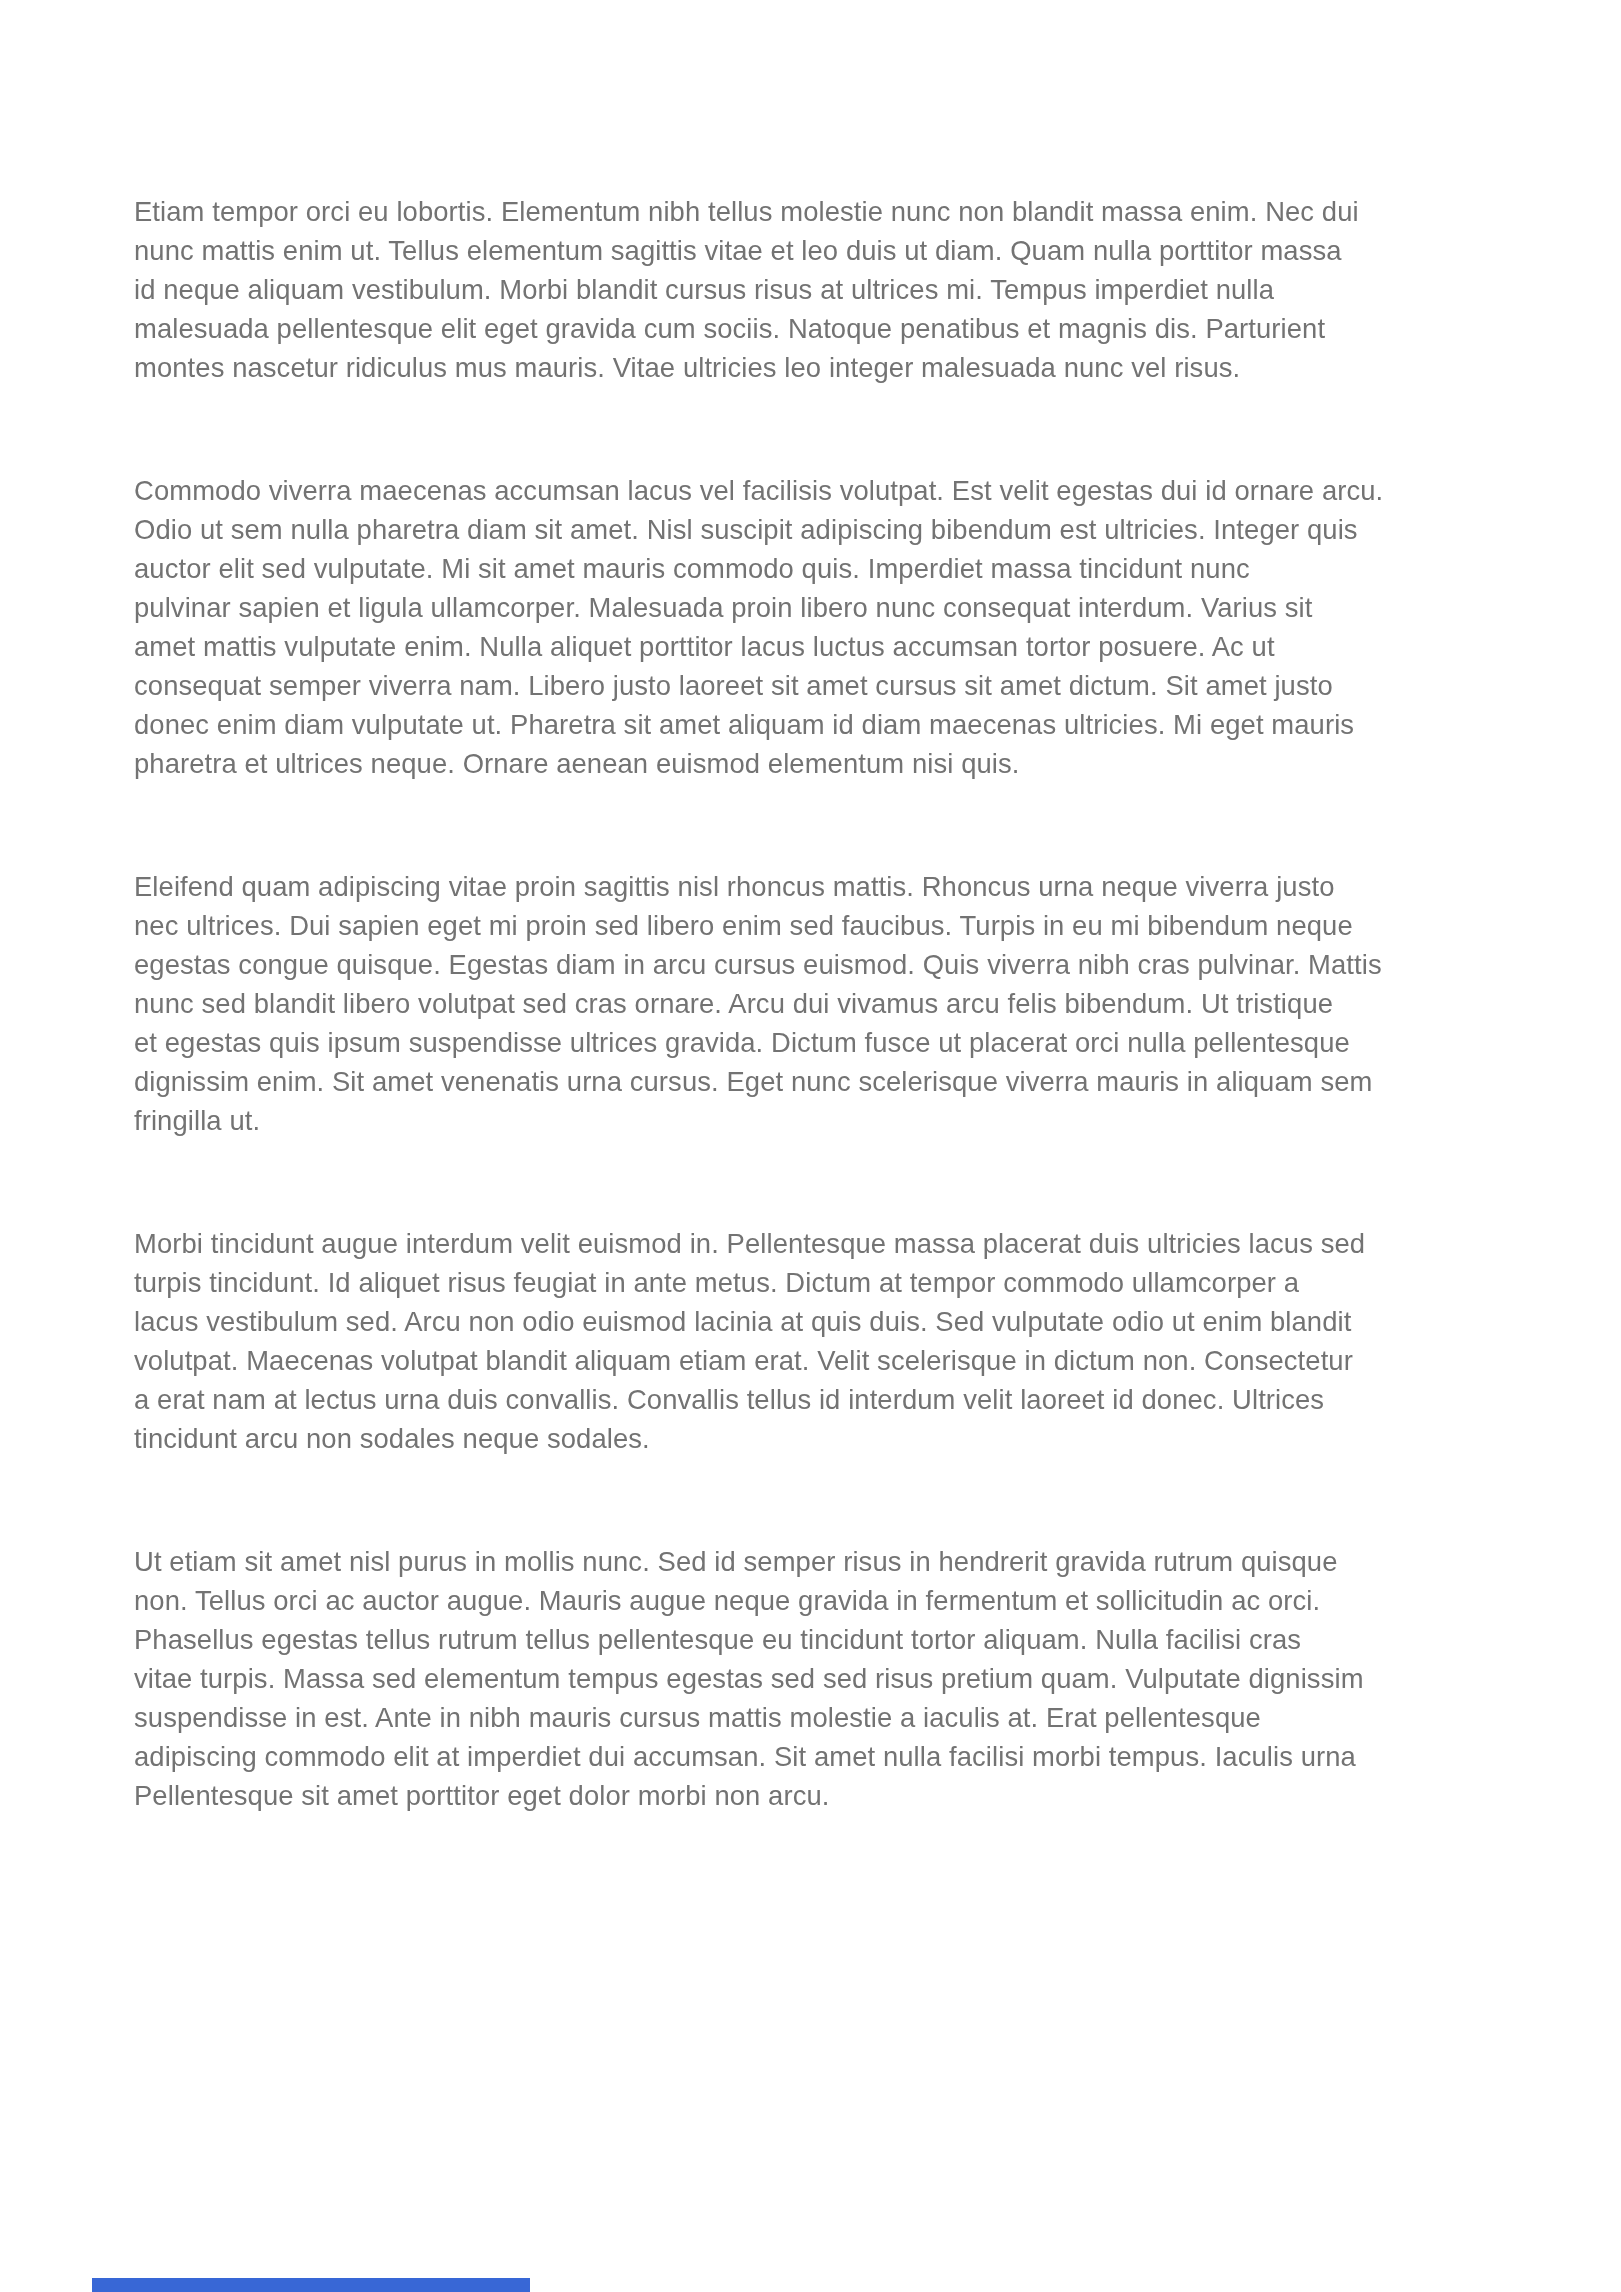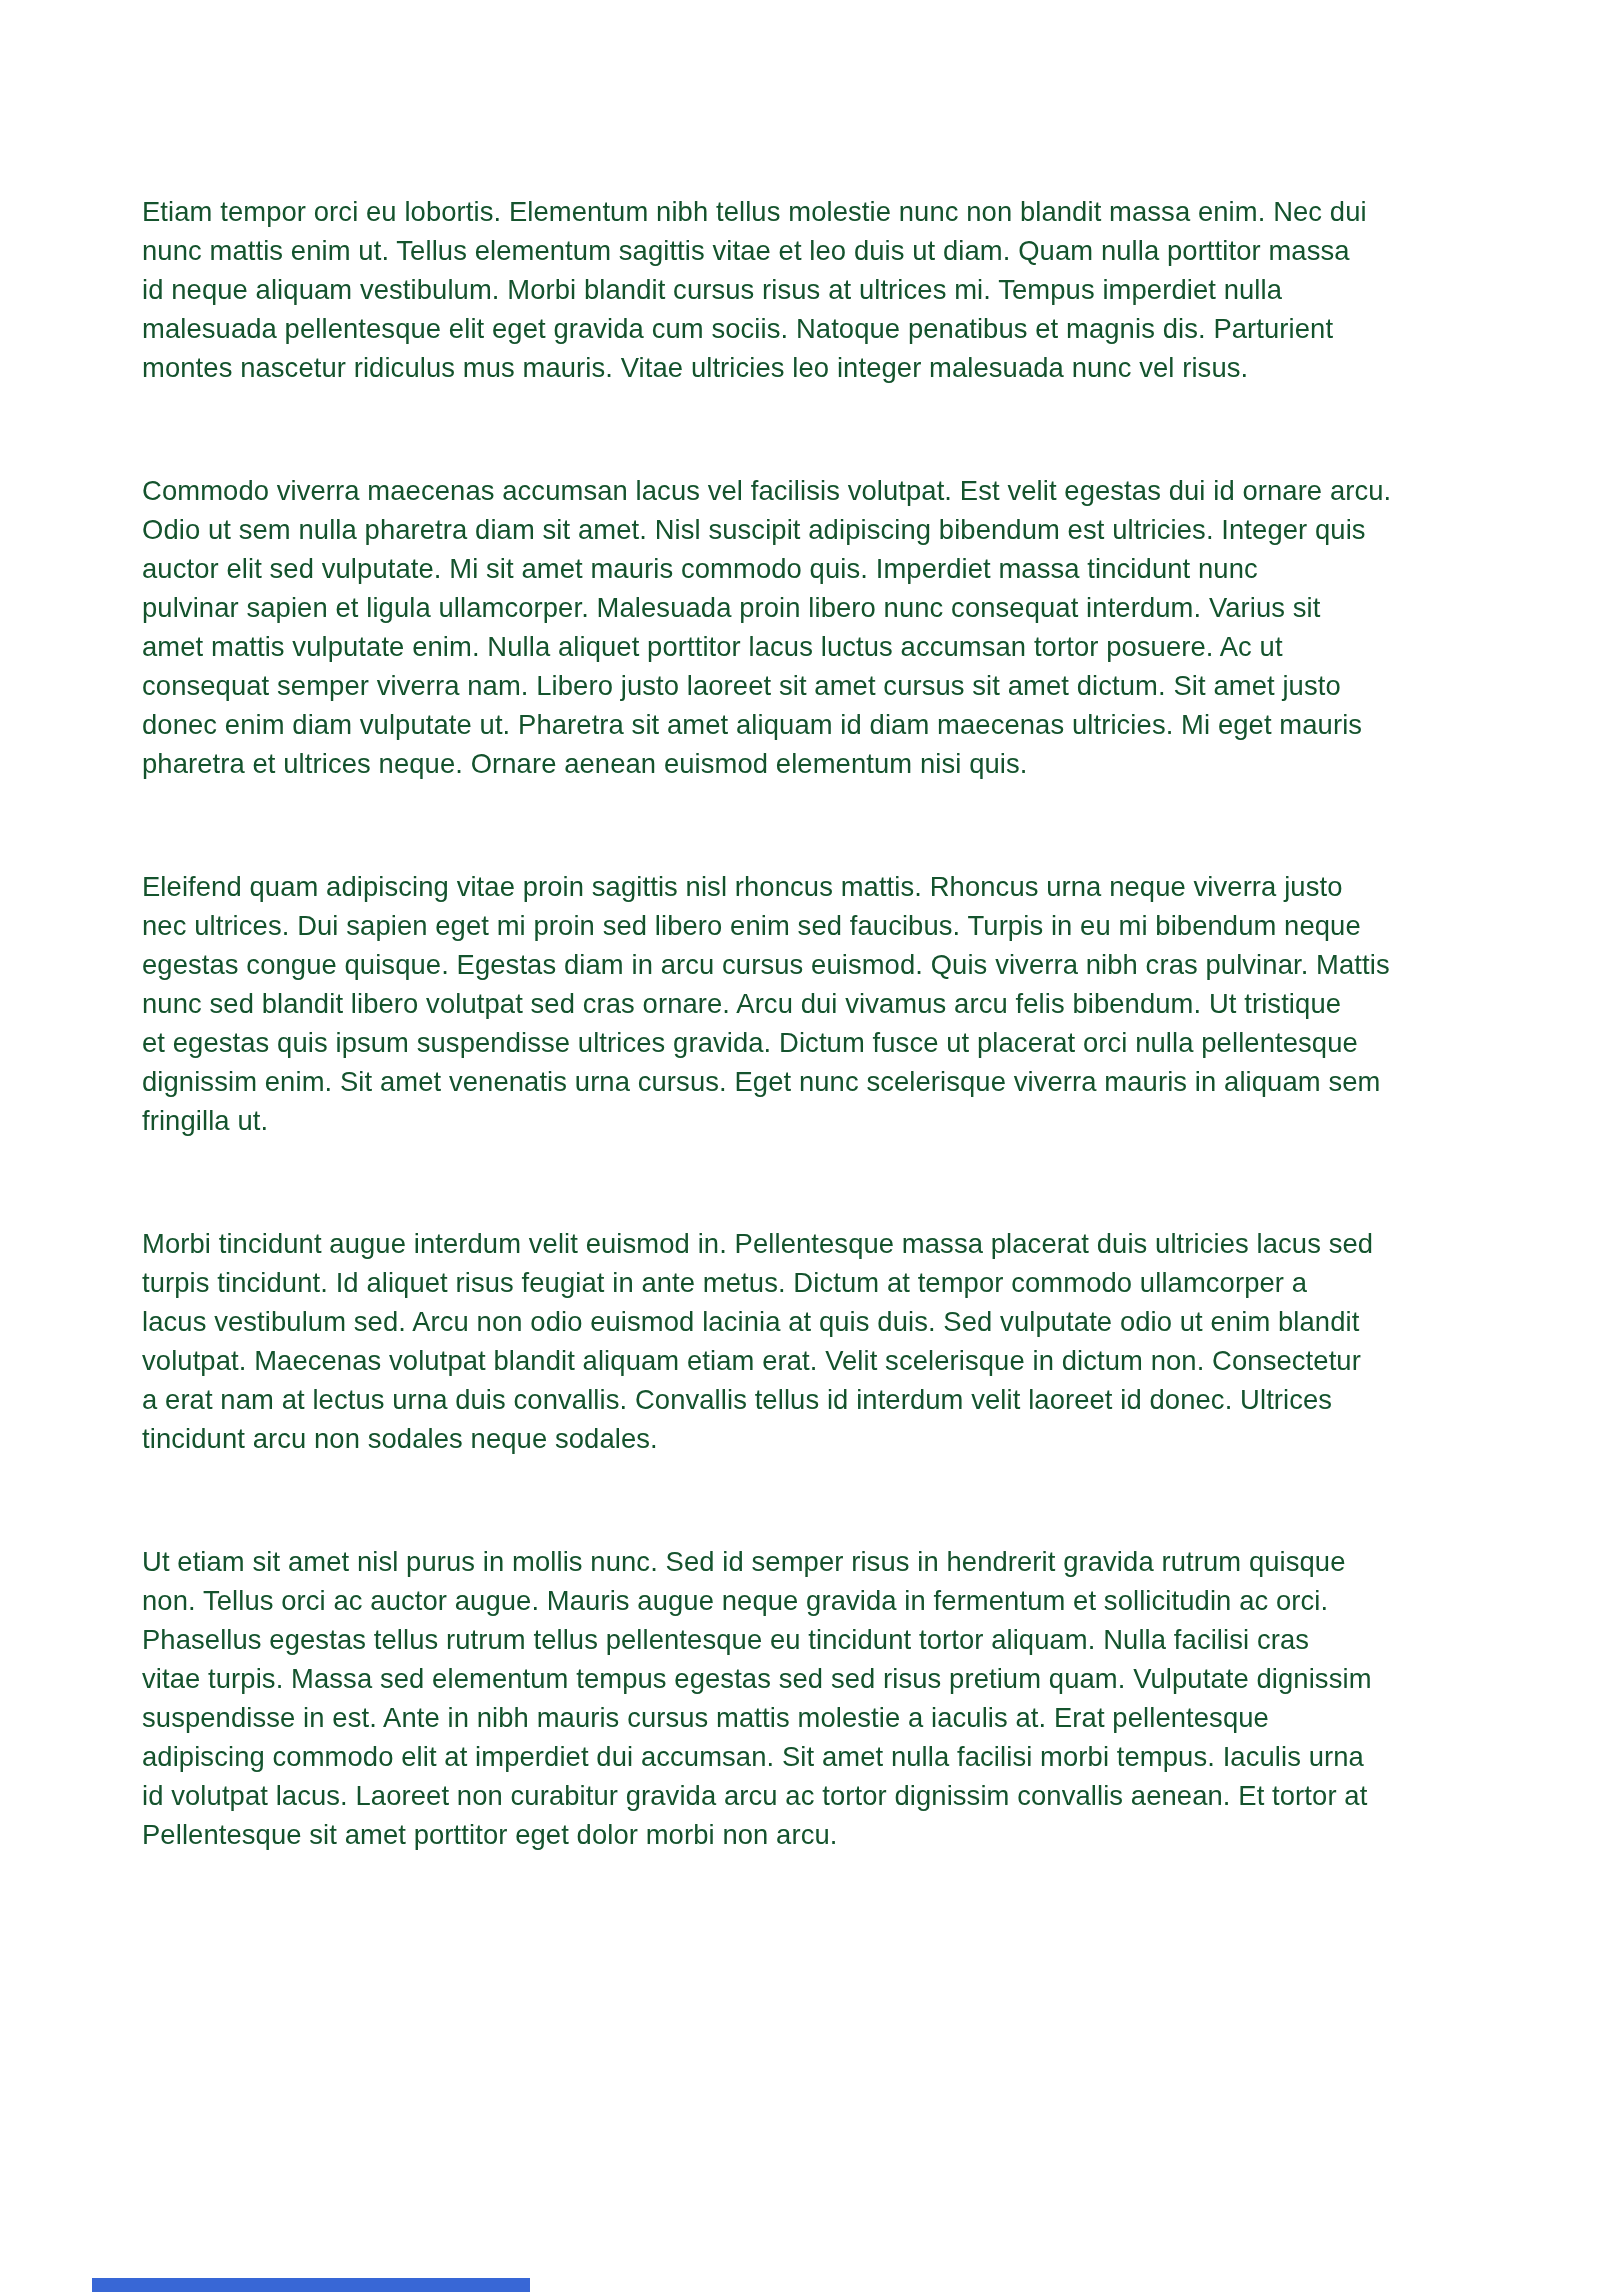--- a/index.html
+++ b/index.html
@@ -14,24 +14,24 @@
     font-family: "Liberation Sans", "DejaVu Sans", sans-serif;
   }
   .page {
     position: relative;
     width: 1621px;
     height: 2293px;
     background: #ffffff;
   }
   .content {
     position: absolute;
-    left: 142px;
+    left: 134px;
     top: 192px;
     width: 1372px;
-    color: #14532d;
+    color: #737373;
     font-size: 27.4px;
     letter-spacing: 0.1px;
   }
   .para {
     margin: 0 0 84px 0;
   }
   .para:last-child {
     margin-bottom: 0;
     margin-top: 22px;
   }
@@ -87,19 +87,18 @@
         <div class="line">a erat nam at lectus urna duis convallis. Convallis tellus id interdum velit laoreet id donec. Ultrices</div>
         <div class="line">tincidunt arcu non sodales neque sodales.</div>
       </div>
       <div class="para">
         <div class="line">Ut etiam sit amet nisl purus in mollis nunc. Sed id semper risus in hendrerit gravida rutrum quisque</div>
         <div class="line">non. Tellus orci ac auctor augue. Mauris augue neque gravida in fermentum et sollicitudin ac orci.</div>
         <div class="line">Phasellus egestas tellus rutrum tellus pellentesque eu tincidunt tortor aliquam. Nulla facilisi cras</div>
         <div class="line">vitae turpis. Massa sed elementum tempus egestas sed sed risus pretium quam. Vulputate dignissim</div>
         <div class="line">suspendisse in est. Ante in nibh mauris cursus mattis molestie a iaculis at. Erat pellentesque</div>
         <div class="line">adipiscing commodo elit at imperdiet dui accumsan. Sit amet nulla facilisi morbi tempus. Iaculis urna</div>
-        <div class="line">id volutpat lacus. Laoreet non curabitur gravida arcu ac tortor dignissim convallis aenean. Et tortor at</div>
         <div class="line">Pellentesque sit amet porttitor eget dolor morbi non arcu.</div>
       </div>
     </div>
   <div class="bottom-bar" style="background-color: rgb(56, 103, 214);"></div>
 </div>
 
 
 </body></html>

